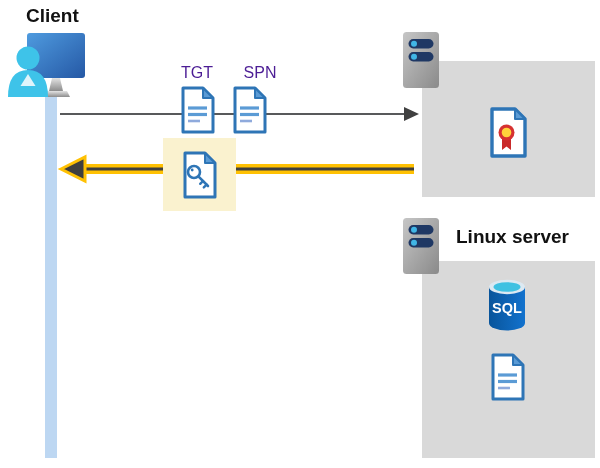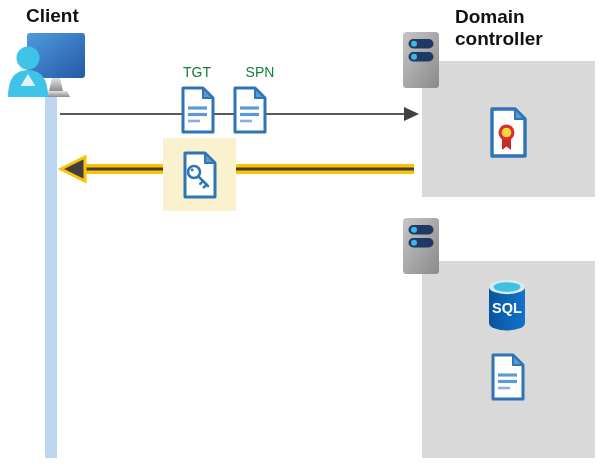--- a/index.html
+++ b/index.html
@@ -2,21 +2,21 @@
 <html><head>
 <meta charset="utf-8">
 <style>
   html,body{margin:0;padding:0;background:#ffffff;}
   .canvas{
     position:relative;width:600px;height:468px;background:#ffffff;
     font-family:"Liberation Sans",sans-serif;overflow:hidden;
   }
   .abs{position:absolute;}
   .title{font-weight:bold;font-size:19px;color:#111;line-height:22px;}
-  .small-label{font-size:14px;color:#15803d;}
+  .small-label{font-size:16px;color:#4c1d95;}
   .panel{background:#d9d9d9;}
   .lifeline{background:#bdd7f2;}
   .highlight{background:#faf2cf;}
   .keytab{font-size:20px;color:#3f3f3f;text-align:center;}
   .center-text{text-align:center;}
   svg{display:block;}
 </style>
 </head>
 <body>
 
@@ -100,21 +100,20 @@
         <stop offset="0" stop-color="#c6c6c6"></stop>
           <stop offset="1" stop-color="#8a8a8a"></stop>
       </linearGradient>
     </defs>
     <rect x="1" y="1" width="36" height="56" rx="3.5" fill="url(#srvG1)"></rect>
     <rect x="6.5" y="8" width="25" height="9.5" rx="4.75" fill="#1f3864"></rect>
     <circle cx="12" cy="12.75" r="3" fill="#41b6e6"></circle>
     <rect x="6.5" y="21" width="25" height="9.5" rx="4.75" fill="#1f3864"></rect>
     <circle cx="12" cy="25.75" r="3" fill="#41b6e6"></circle>
   </svg>
-  <div class="abs title" style="left:455px;top:6px;width:120px;">Domain controller</div>
   <svg class="abs" style="left:486px;top:106px;" width="45" height="53" viewBox="0 0 45 53">
     <path d="M6 3 H29 L39 13 V50 H6 Z" fill="#ffffff" stroke="#2e75b6" stroke-width="3.4" stroke-linejoin="round"></path>
     <path d="M29 3 V13 H39 Z" fill="#5b9bd5" stroke="#2e75b6" stroke-width="2" stroke-linejoin="round"></path>
     <path d="M16 32 V44 L20.5 40.5 L25 44 V32 Z" fill="#c92a2a"></path>
     <circle cx="20.5" cy="26.5" r="8" fill="#d63131"></circle>
     <circle cx="20.5" cy="26.5" r="4.8" fill="#ffd43b"></circle>
   </svg>
 
   <div class="abs panel" style="left:422px;top:261px;width:173px;height:197px;"></div>
   <svg class="abs" style="left:402px;top:217px;" width="38" height="58" viewBox="0 0 38 58">
@@ -123,20 +122,21 @@
         <stop offset="0" stop-color="#c6c6c6"></stop>
           <stop offset="1" stop-color="#8a8a8a"></stop>
       </linearGradient>
     </defs>
     <rect x="1" y="1" width="36" height="56" rx="3.5" fill="url(#srvG2)"></rect>
     <rect x="6.5" y="8" width="25" height="9.5" rx="4.75" fill="#1f3864"></rect>
     <circle cx="12" cy="12.75" r="3" fill="#41b6e6"></circle>
     <rect x="6.5" y="21" width="25" height="9.5" rx="4.75" fill="#1f3864"></rect>
     <circle cx="12" cy="25.75" r="3" fill="#41b6e6"></circle>
   </svg>
+  <div class="abs title" style="left:456px;top:226px;white-space:nowrap;">Linux server</div>
 
   <svg class="abs" style="left:486px;top:279px;" width="42" height="52" viewBox="0 0 42 52">
     <defs>
       <linearGradient id="sqlG" x1="0" y1="0" x2="1" y2="0">
         <stop offset="0" stop-color="#09559b"></stop>
           <stop offset="1" stop-color="#1272ce"></stop>
       </linearGradient>
     </defs>
     <path d="M3 8 H39 V44 A18 7.5 0 0 1 3 44 Z" fill="url(#sqlG)"></path>
     <ellipse cx="21" cy="8" rx="18" ry="7.2" fill="#dce9f2"></ellipse>

